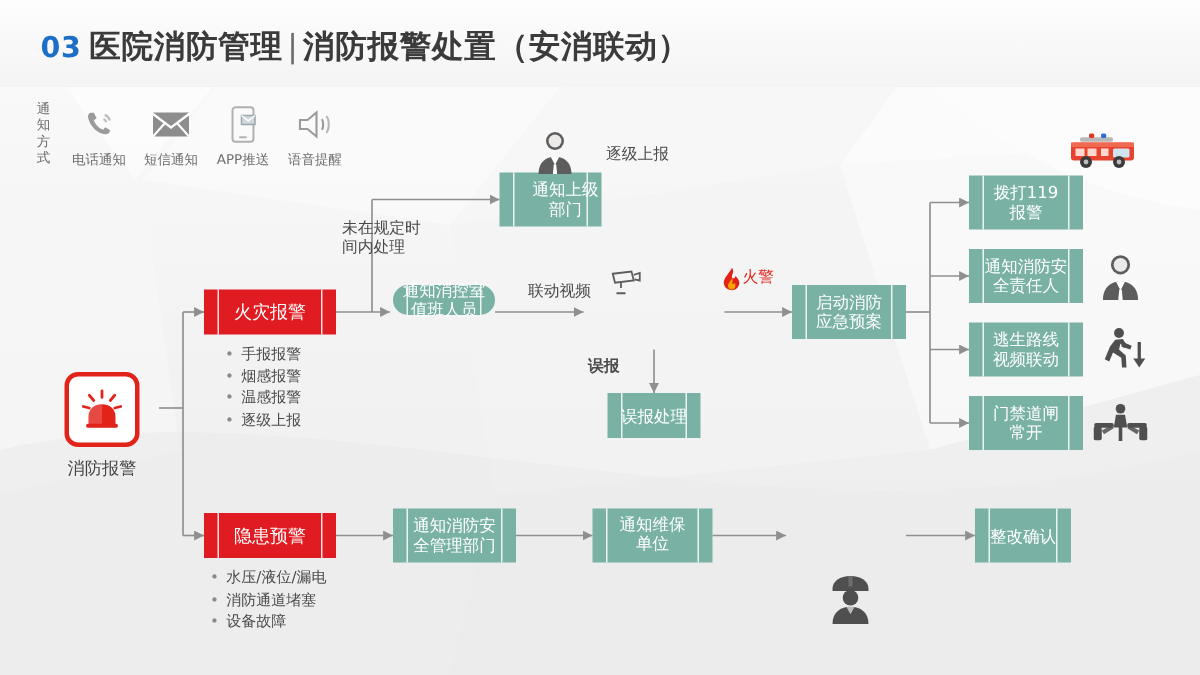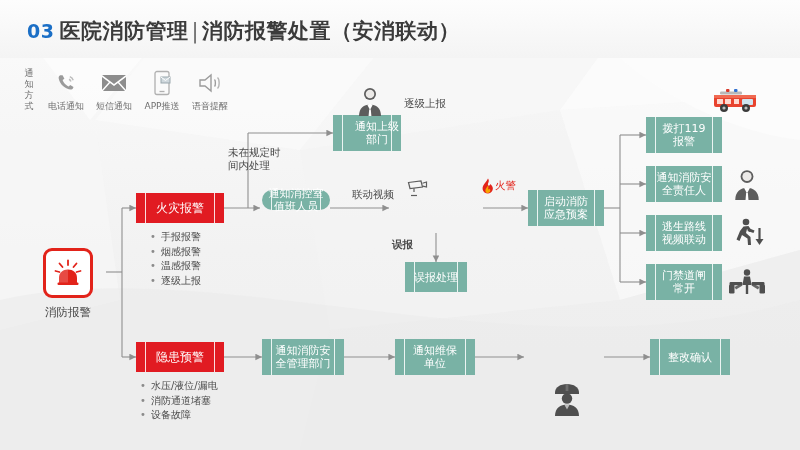--- a/index.html
+++ b/index.html
@@ -252,21 +252,21 @@
   <div class="node teal" style="left:646px;top:264px;width:76px;height:36px;">
     <span class="lbl">门禁道闸<br>常开</span>
   </div>
 
   <div class="node teal" style="left:262px;top:339px;width:82px;height:36px;">
     <span class="lbl">通知消防安<br>全管理部门</span>
   </div>
   <div class="node teal" style="left:395px;top:339px;width:80px;height:36px;font-family:Liberation Serif, serif;">
     <span class="lbl">通知维保<br>单位</span>
   </div>
-  <div class="node teal" style="left:650px;top:339px;width:80px;height:36px;">
+  <div class="node teal" style="left:650px;top:339px;width:64px;height:36px;">
     <span class="lbl">整改确认</span>
   </div>
 
   <div class="flabel" style="left:228px;top:146px;">未在规定时<br>间内处理</div>
   <div class="flabel" style="left:404px;top:97px;">逐级上报</div>
   <div class="flabel" style="left:352px;top:188px;">联动视频</div>
   <div class="flabel red" style="left:495px;top:179px;color:#e2231a;">火警</div>
   <div class="flabel" style="left:392px;top:238px;font-weight:bold;">误报</div>
 
   <div class="deco" style="left:355px;top:86px;">

